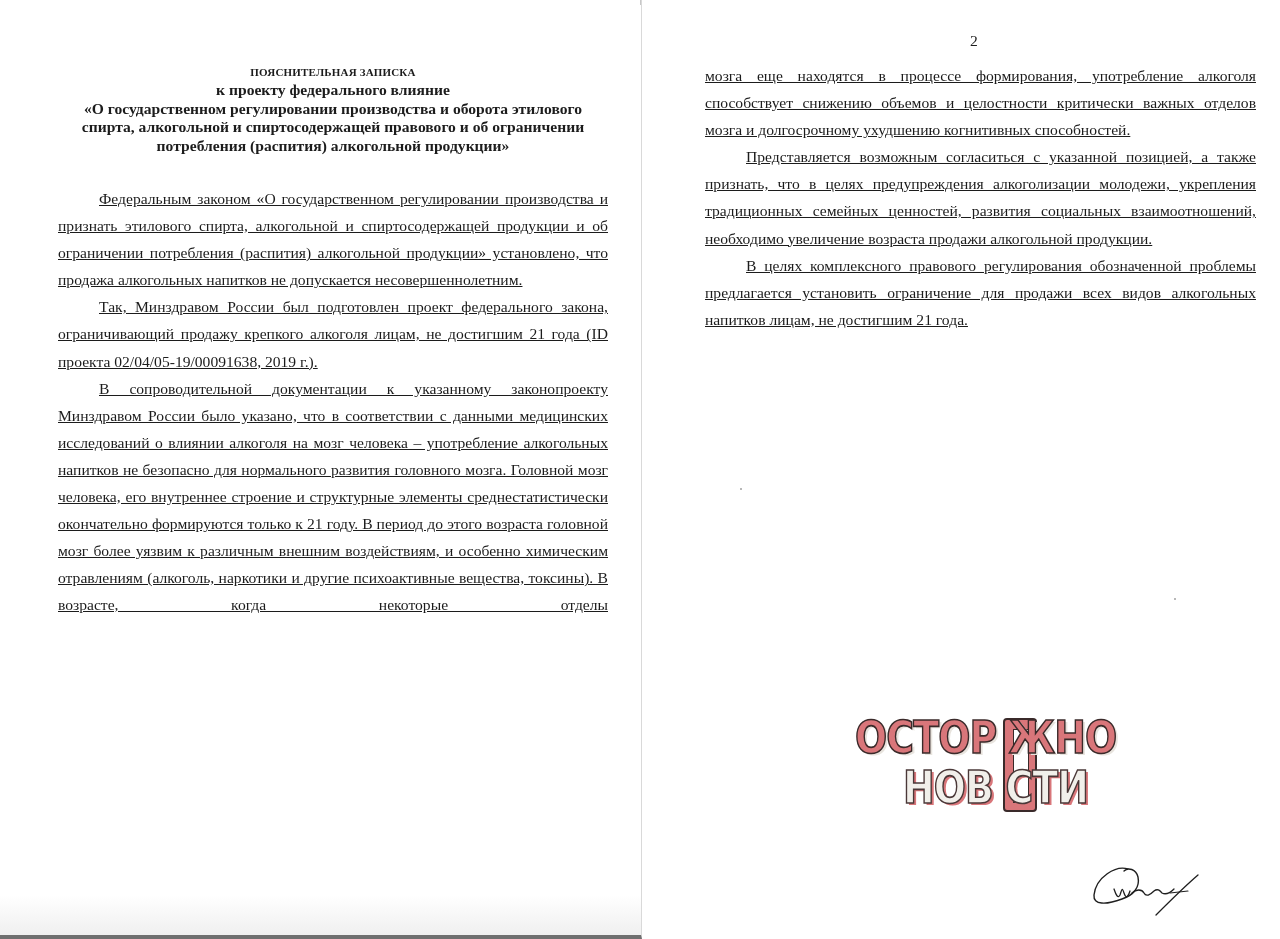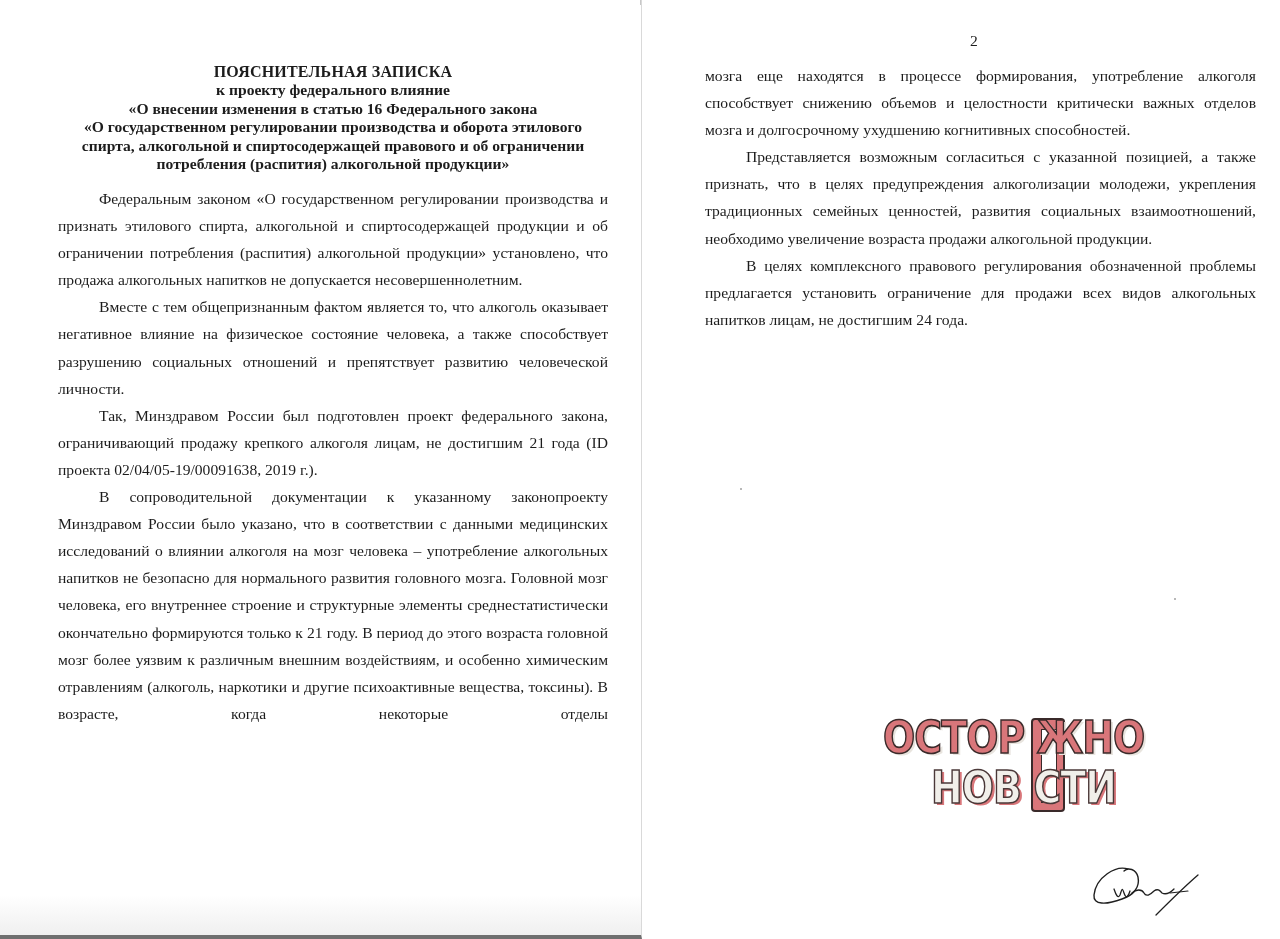--- a/index.html
+++ b/index.html
@@ -47,31 +47,32 @@
       position: absolute;
       top: 63px;
       left: 58px;
       width: 550px;
       text-align: center;
       font-weight: bold;
       font-size: 15.6px;
       line-height: 18.4px;
     }
     .header .title {
-      font-size: 16px;
+      font-size: 11px;
       letter-spacing: 0.2px;
     }
 
     .body-text {
       position: absolute;
       left: 58px;
       width: 550px;
       font-size: 15.6px;
       line-height: 27.1px;
       text-align: justify;
+      text-decoration: underline;
     }
     .body-text p {
       margin: 0;
       text-indent: 41px;
       text-align: justify;
       text-align-last: left;
     }
     .left-body {
       top: 185px;
     }
@@ -99,21 +100,20 @@
       border-radius: 1px;
     }
 
     
     .logo {
       position: absolute;
       left: 212px;
       top: 714px;
       width: 330px;
       height: 104px;
-      margin-left: 28px;
     }
     .logo-line {
       position: absolute;
       left: 0;
       font-family: "DejaVu Sans", "Liberation Sans", sans-serif;
       font-weight: bold;
       font-size: 44px;
       line-height: 44px;
       letter-spacing: -1px;
       transform: scaleX(0.86);
@@ -166,41 +166,39 @@
   </style>
 </head>
 <body>
 
 <div class="page page-left">
   <div class="top-edge"></div>
 
   <div class="header">
     <div class="title">ПОЯСНИТЕЛЬНАЯ ЗАПИСКА</div>
     <div>к проекту федерального влияние</div>
-    <div>«О внесении изменения в статью 16 Федерального закона</div>
     <div>«О государственном регулировании производства и оборота этилового</div>
     <div>спирта, алкогольной и спиртосодержащей правового и об ограничении</div>
     <div>потребления (распития) алкогольной продукции»</div>
   </div>
 
   <div class="body-text left-body">
     <p>Федеральным законом «О государственном регулировании производства и признать этилового спирта, алкогольной и спиртосодержащей продукции и об ограничении потребления (распития) алкогольной продукции» установлено, что продажа алкогольных напитков не допускается несовершеннолетним.</p>
-    <p>Вместе с тем общепризнанным фактом является то, что алкоголь оказывает негативное влияние на физическое состояние человека, а также способствует разрушению социальных отношений и препятствует развитию человеческой личности.</p>
     <p>Так, Минздравом России был подготовлен проект федерального закона, ограничивающий продажу крепкого алкоголя лицам, не достигшим 21 года (ID проекта 02/04/05-19/00091638, 2019 г.).</p>
     <p style="text-align-last: justify;">В сопроводительной документации к указанному законопроекту Минздравом России было указано, что в соответствии с данными медицинских исследований о влиянии алкоголя на мозг человека – употребление алкогольных напитков не безопасно для нормального развития головного мозга. Головной мозг человека, его внутреннее строение и структурные элементы среднестатистически окончательно формируются только к 21 году. В период до этого возраста головной мозг более уязвим к различным внешним воздействиям, и особенно химическим отравлениям (алкоголь, наркотики и другие психоактивные вещества, токсины). В возрасте, когда некоторые отделы</p>
   </div>
 </div>
 
 <div class="page page-right">
   <div class="page-number">2</div>
 
   <div class="body-text right-body">
     <p class="cont">мозга еще находятся в процессе формирования, употребление алкоголя способствует снижению объемов и целостности критически важных отделов мозга и долгосрочному ухудшению когнитивных способностей.</p>
     <p>Представляется возможным согласиться с указанной позицией, а также признать, что в целях предупреждения алкоголизации молодежи, укрепления традиционных семейных ценностей, развития социальных взаимоотношений, необходимо увеличение возраста продажи алкогольной продукции.</p>
-    <p>В целях комплексного правового регулирования обозначенной проблемы предлагается установить ограничение для продажи всех видов алкогольных напитков лицам, не достигшим 24 года.</p>
+    <p>В целях комплексного правового регулирования обозначенной проблемы предлагается установить ограничение для продажи всех видов алкогольных напитков лицам, не достигшим 21 года.</p>
   </div>
 
   <div class="speck" style="left:97px; top:488px;"></div>
   <div class="speck" style="left:531px; top:598px;"></div>
 
   <div class="logo">
     <div class="logo-bigO"></div>
     <div class="logo-line logo-line-1">ОСТОР ЖНО</div>
     <div class="logo-line logo-line-2">НОВ СТИ</div>
   </div>

